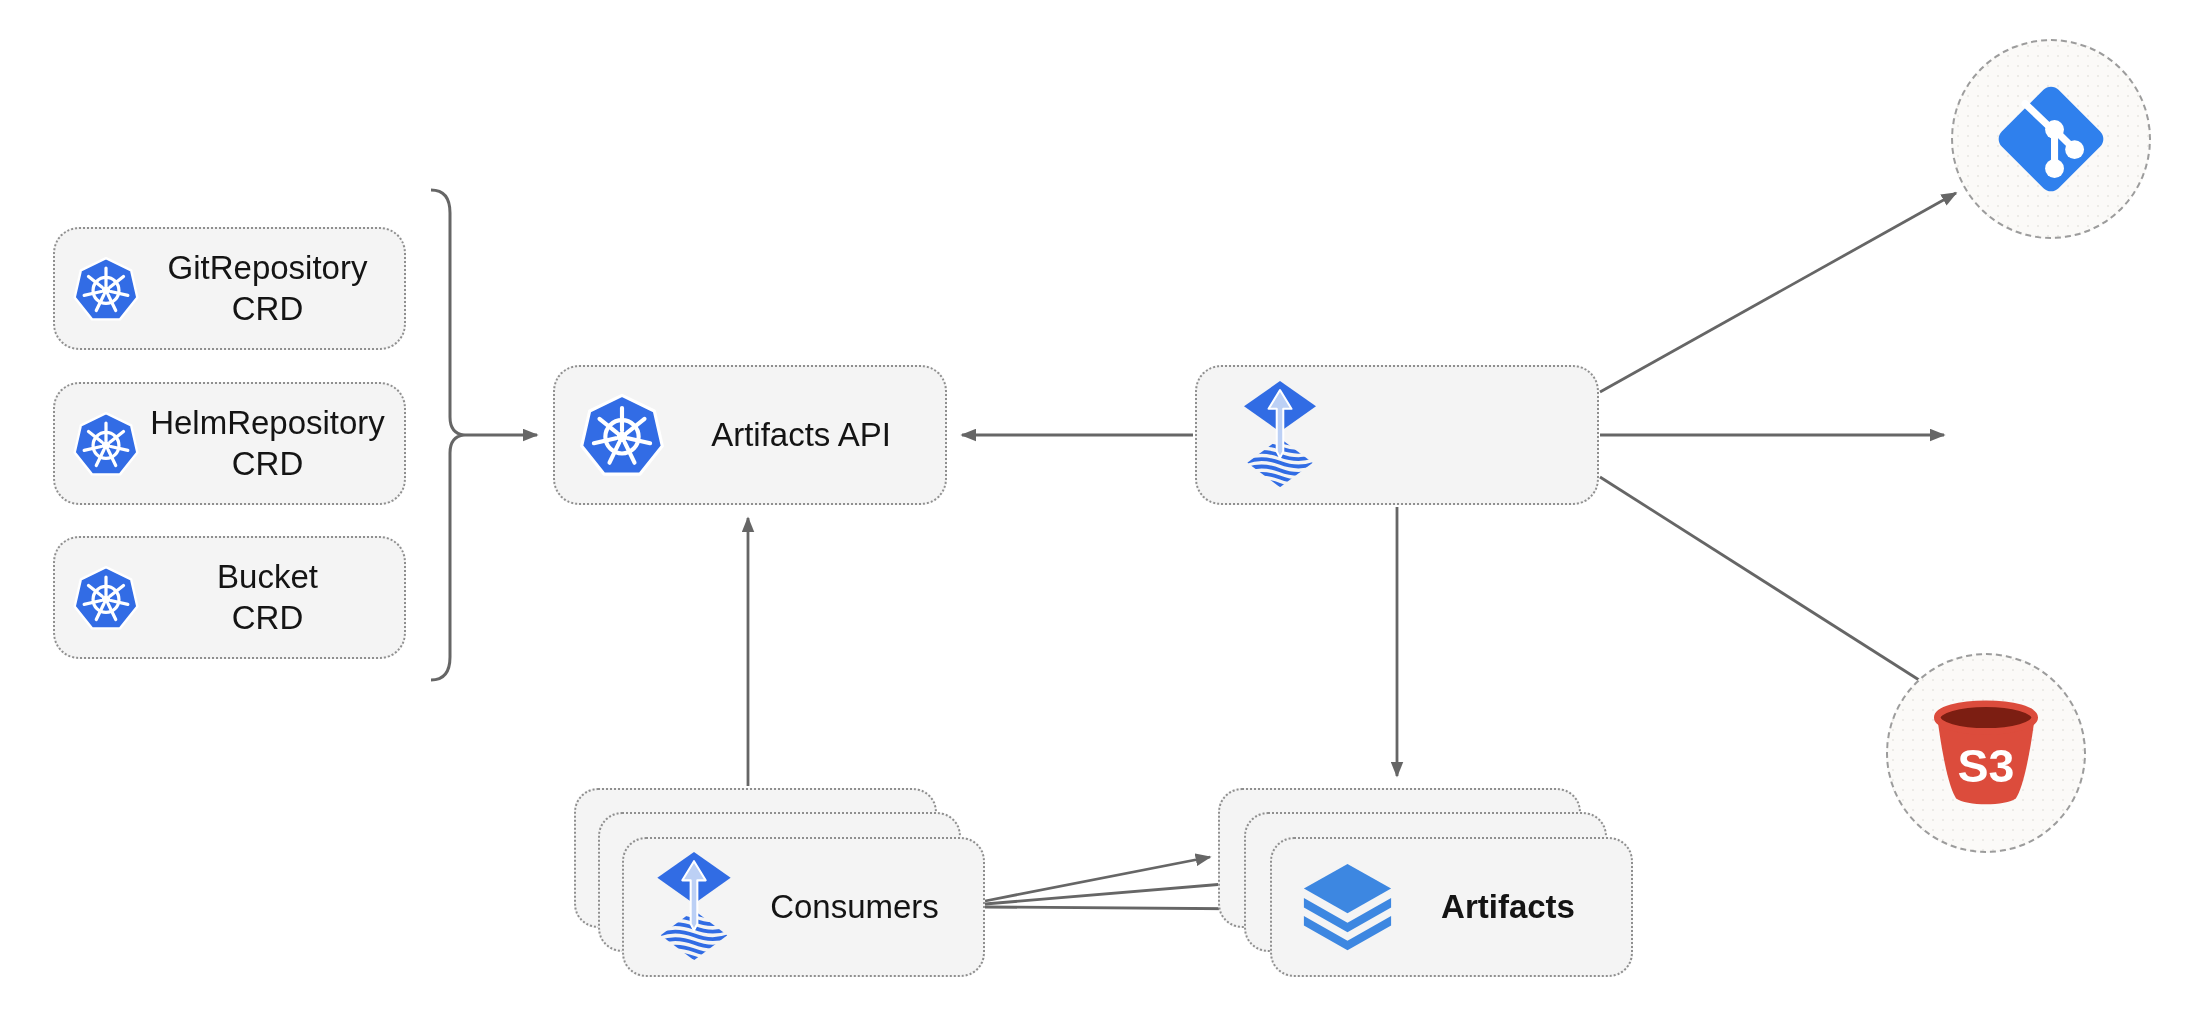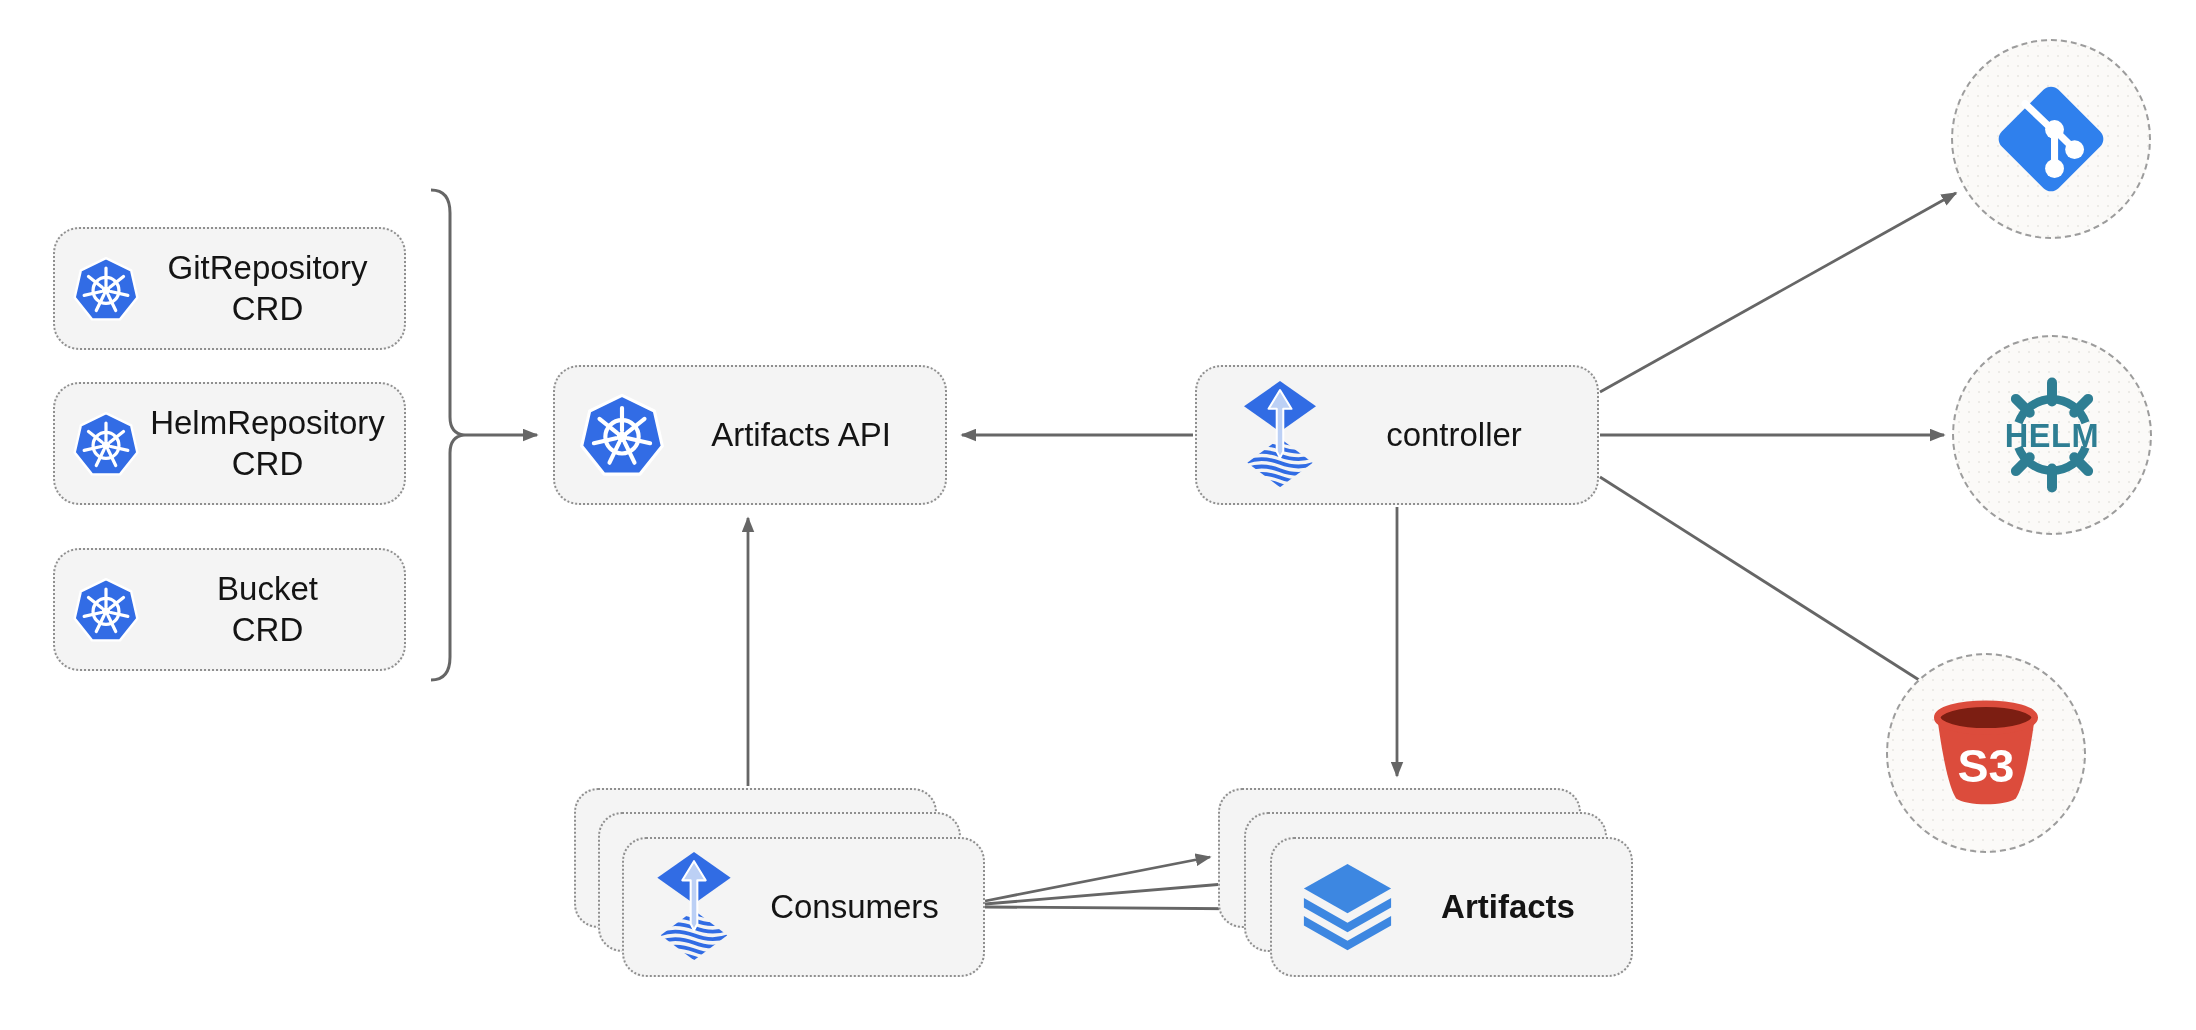--- a/index.html
+++ b/index.html
@@ -160,21 +160,21 @@
       <svg width="70" height="70">
           <use href="#sym-k8s"></use>
         </svg>
     </span>
     <span class="label">
       <span class="l1">HelmRepository</span>
       <span class="l2">CRD</span>
     </span>
   </div>
 
-  <div class="box node-layer" style="left:53px; top:548px; width:353px; height:123px;">
+  <div class="box node-layer" style="left:53px; top:536px; width:353px; height:123px;">
     <span class="icon" style="margin-left:16px">
       <svg width="70" height="70">
           <use href="#sym-k8s"></use>
         </svg>
     </span>
     <span class="label">
       <span class="l1">Bucket</span>
       <span class="l2">CRD</span>
     </span>
   </div>
@@ -188,21 +188,20 @@
     <span class="label">Artifacts API</span>
   </div>
 
   <div class="box node-layer" style="left:1195px; top:365px; width:404px; height:140px;">
     <span class="icon" style="margin-left:42px">
       <svg width="82" height="108" viewBox="0 0 100 132">
           <use href="#sym-flux"></use>
         </svg>
     </span>
     <span class="label">
-      <span class="l2">controller</span>
     </span>
   </div>
 
   <div class="stack-layer node-layer" style="left:574px; top:788px; width:363px; height:140px;"></div>
   <div class="stack-layer node-layer" style="left:598px; top:812px; width:363px; height:140px;"></div>
   <div class="box node-layer" style="left:622px; top:837px; width:363px; height:140px; border-radius:24px;">
     <span class="icon" style="margin-left:28px">
       <svg width="84" height="110" viewBox="0 0 100 132">
           <use href="#sym-flux"></use>
         </svg>
@@ -220,37 +219,20 @@
     </span>
     <span class="label">Artifacts</span>
   </div>
 
   <div class="ext-circle node-layer" style="left:1951px; top:39px;">
     <svg width="118" height="118">
         <use href="#sym-git"></use>
       </svg>
   </div>
 
-  <div class="ext-circle node-layer" style="left:1952px; top:335px;">
-    <svg width="126" height="126" viewBox="0 0 120 120">
-      <g stroke="#2e7e93" fill="none">
-        <path d="M28.05 48.37 A34 34 0 0 1 91.95 48.37" stroke-width="8"></path>
-        <path d="M91.95 71.63 A34 34 0 0 1 28.05 71.63" stroke-width="8"></path>
-        <g stroke-width="9.5" stroke-linecap="round">
-          <line x1="60" y1="28" x2="60" y2="10"></line>
-          <line x1="38.8" y1="38.8" x2="25.6" y2="25.6"></line>
-          <line x1="81.2" y1="38.8" x2="94.4" y2="25.6"></line>
-          <line x1="60" y1="92" x2="60" y2="110"></line>
-          <line x1="38.8" y1="81.2" x2="25.6" y2="94.4"></line>
-          <line x1="81.2" y1="81.2" x2="94.4" y2="94.4"></line>
-        </g>
-      </g>
-      <text x="60" y="71" text-anchor="middle" font-family="Liberation Sans, sans-serif" font-size="31" font-weight="bold" letter-spacing="0.5" fill="#2e7e93">HELM</text>
-    </svg>
-  </div>
 
   <div class="ext-circle node-layer" style="left:1886px; top:653px;">
     <svg width="112" height="124" viewBox="0 0 100 112">
       <path d="M6 24 C11 62 17 88 23 97 C32 104 68 104 77 97 C83 88 89 62 94 24 Z" fill="#dc4c3c"></path>
       <ellipse cx="50" cy="24" rx="44" ry="12.5" fill="#7c1e12" stroke="#dc4c3c" stroke-width="6"></ellipse>
       <text x="50" y="82" text-anchor="middle" font-family="Liberation Sans, sans-serif" font-size="42" font-weight="bold" fill="#ffffff">S3</text>
     </svg>
   </div>
 
 </div>

